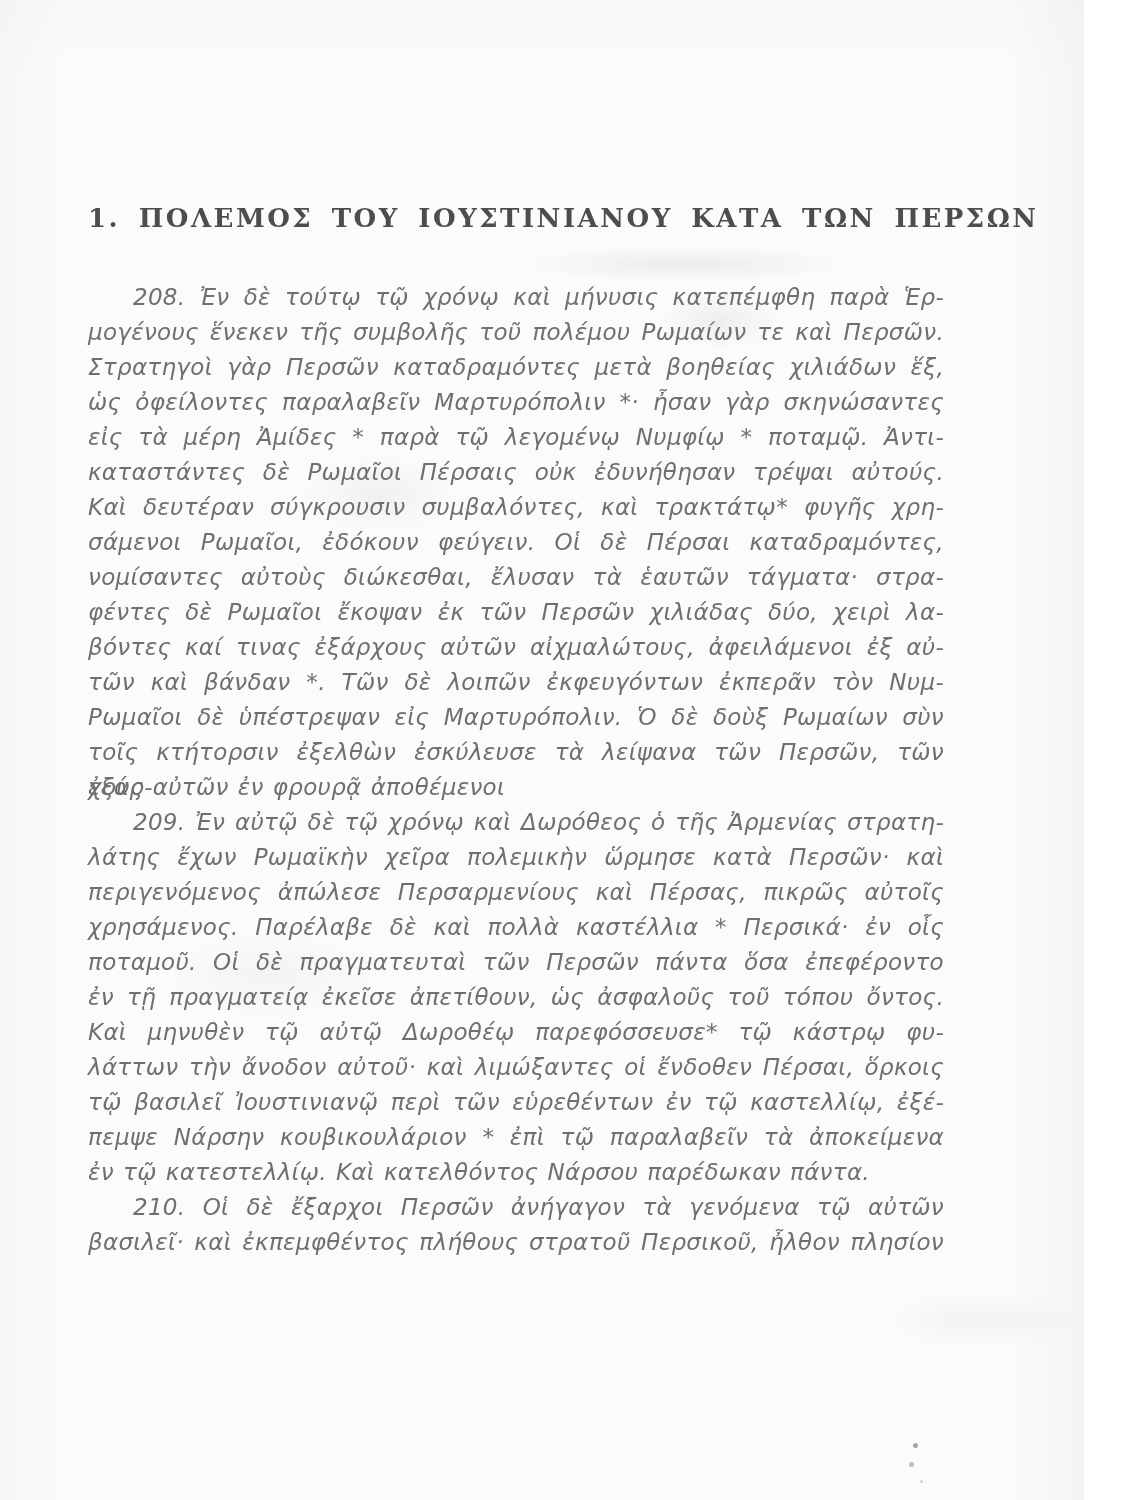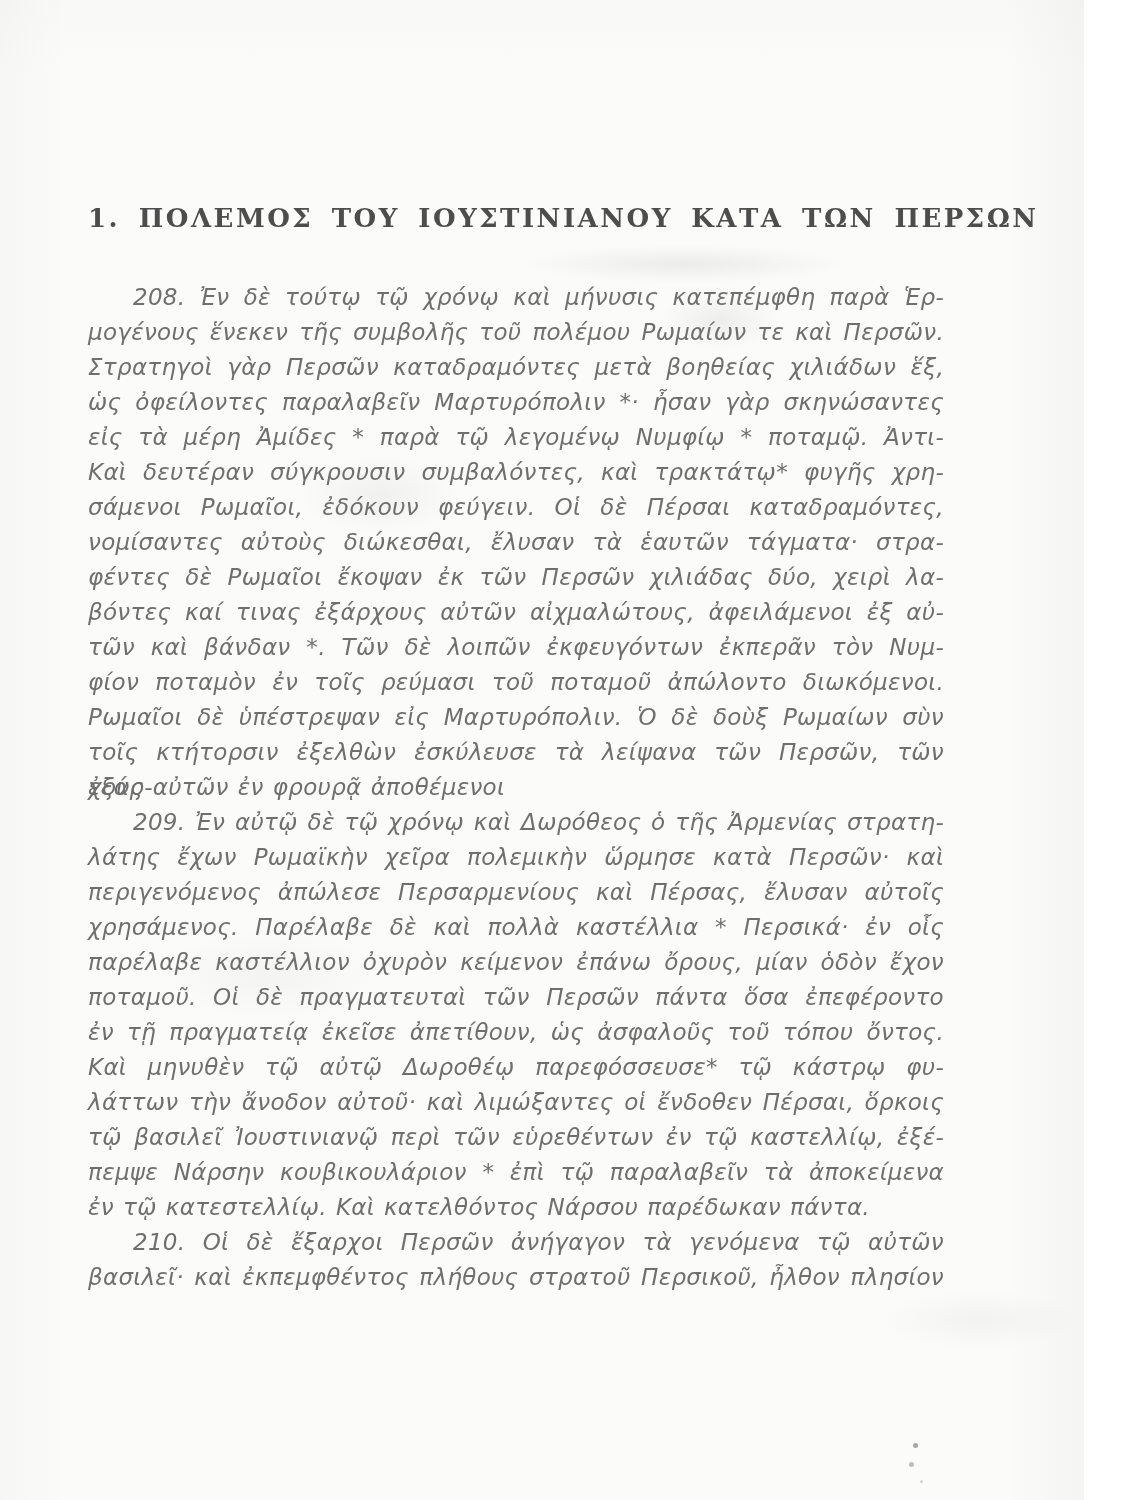--- a/index.html
+++ b/index.html
@@ -78,35 +78,34 @@
   <div class="smudge s5"></div>
 
   <div class="title">1. ΠΟΛΕΜΟΣ ΤΟΥ ΙΟΥΣΤΙΝΙΑΝΟΥ ΚΑΤΑ ΤΩΝ ΠΕΡΣΩΝ</div>
 
   <div class="text-block">
       <div class="line first">208. Ἐν δὲ τούτῳ τῷ χρόνῳ καὶ μήνυσις κατεπέμφθη παρὰ Ἑρ-</div>
       <div class="line">μογένους ἕνεκεν τῆς συμβολῆς τοῦ πολέμου Ρωμαίων τε καὶ Περσῶν.</div>
       <div class="line">Στρατηγοὶ γὰρ Περσῶν καταδραμόντες μετὰ βοηθείας χιλιάδων ἕξ,</div>
       <div class="line">ὡς ὀφείλοντες παραλαβεῖν Μαρτυρόπολιν *· ἦσαν γὰρ σκηνώσαντες</div>
       <div class="line">εἰς τὰ μέρη Ἀμίδες * παρὰ τῷ λεγομένῳ Νυμφίῳ * ποταμῷ. Ἀντι-</div>
+      <div class="line">καταστάντες δὲ Ρωμαῖοι Πέρσαις οὐκ ἐδυνήθησαν τρέψαι αὐτούς.</div>
       <div class="line">Καὶ δευτέραν σύγκρουσιν συμβαλόντες, καὶ τρακτάτῳ* φυγῆς χρη-</div>
       <div class="line">σάμενοι Ρωμαῖοι, ἐδόκουν φεύγειν. Οἱ δὲ Πέρσαι καταδραμόντες,</div>
       <div class="line">νομίσαντες αὐτοὺς διώκεσθαι, ἔλυσαν τὰ ἑαυτῶν τάγματα· στρα-</div>
       <div class="line">φέντες δὲ Ρωμαῖοι ἔκοψαν ἐκ τῶν Περσῶν χιλιάδας δύο, χειρὶ λα-</div>
       <div class="line">βόντες καί τινας ἐξάρχους αὐτῶν αἰχμαλώτους, ἀφειλάμενοι ἐξ αὐ-</div>
       <div class="line">τῶν καὶ βάνδαν *. Τῶν δὲ λοιπῶν ἐκφευγόντων ἐκπερᾶν τὸν Νυμ-</div>
-      <div class="line">φίον ποταμὸν ἐν τοῖς ρεύμασι τοῦ ποταμοῦ ἀπώλοντο διωκόμενοι.</div>
       <div class="line">Ρωμαῖοι δὲ ὑπέστρεψαν εἰς Μαρτυρόπολιν. Ὁ δὲ δοὺξ Ρωμαίων σὺν</div>
       <div class="line">τοῖς κτήτορσιν ἐξελθὼν ἐσκύλευσε τὰ λείψανα τῶν Περσῶν, τῶν ἐξάρ-</div>
       <div class="line no-just">χους αὐτῶν ἐν φρουρᾷ ἀποθέμενοι</div>
       <div class="line first">209. Ἐν αὐτῷ δὲ τῷ χρόνῳ καὶ Δωρόθεος ὁ τῆς Ἀρμενίας στρατη-</div>
       <div class="line">λάτης ἔχων Ρωμαϊκὴν χεῖρα πολεμικὴν ὥρμησε κατὰ Περσῶν· καὶ</div>
-      <div class="line">περιγενόμενος ἀπώλεσε Περσαρμενίους καὶ Πέρσας, ἔλυσαν αὐτοῖς</div>
+      <div class="line">περιγενόμενος ἀπώλεσε Περσαρμενίους καὶ Πέρσας, πικρῶς αὐτοῖς</div>
       <div class="line">χρησάμενος. Παρέλαβε δὲ καὶ πολλὰ καστέλλια * Περσικά· ἐν οἷς</div>
-      <div class="line">παρέλαβε καστέλλιον ὀχυρὸν κείμενον ἐπάνω ὄρους, μίαν ὁδὸν ἔχον</div>
       <div class="line">ποταμοῦ. Οἱ δὲ πραγματευταὶ τῶν Περσῶν πάντα ὅσα ἐπεφέροντο</div>
       <div class="line">ἐν τῇ πραγματείᾳ ἐκεῖσε ἀπετίθουν, ὡς ἀσφαλοῦς τοῦ τόπου ὄντος.</div>
       <div class="line">Καὶ μηνυθὲν τῷ αὐτῷ Δωροθέῳ παρεφόσσευσε* τῷ κάστρῳ φυ-</div>
       <div class="line">λάττων τὴν ἄνοδον αὐτοῦ· καὶ λιμώξαντες οἱ ἔνδοθεν Πέρσαι, ὅρκοις</div>
       <div class="line">τῷ βασιλεῖ Ἰουστινιανῷ περὶ τῶν εὑρεθέντων ἐν τῷ καστελλίῳ, ἐξέ-</div>
       <div class="line">πεμψε Νάρσην κουβικουλάριον * ἐπὶ τῷ παραλαβεῖν τὰ ἀποκείμενα</div>
       <div class="line no-just">ἐν τῷ κατεστελλίῳ. Καὶ κατελθόντος Νάρσου παρέδωκαν πάντα.</div>
       <div class="line first">210. Οἱ δὲ ἔξαρχοι Περσῶν ἀνήγαγον τὰ γενόμενα τῷ αὐτῶν</div>
       <div class="line">βασιλεῖ· καὶ ἐκπεμφθέντος πλήθους στρατοῦ Περσικοῦ, ἦλθον πλησίον</div>
     </div>

